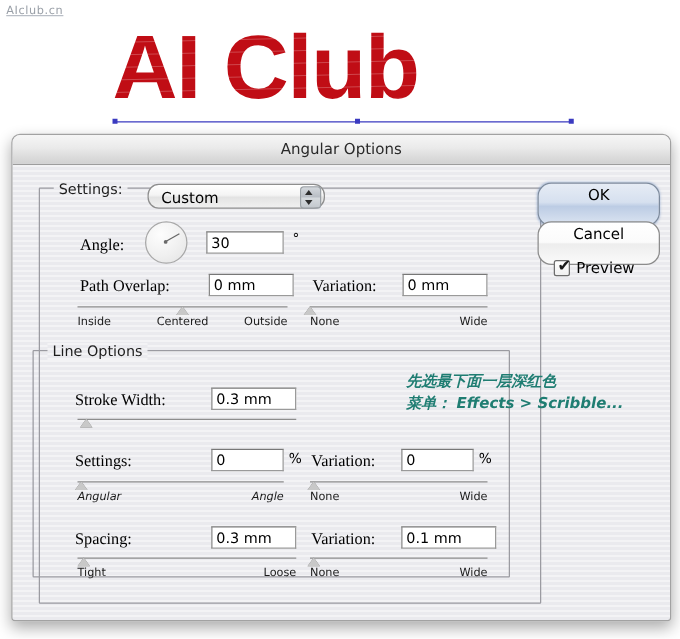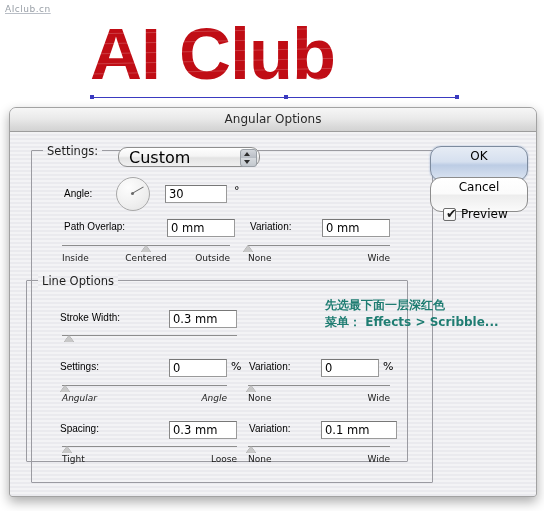--- a/index.html
+++ b/index.html
@@ -159,23 +159,23 @@
   #line-options-group {
     left: 16px;
     top: 172px;
     width: 368px;
     height: 180px;
     padding-left: 12px;
   }
 
   .fieldlabel {
     position: absolute;
-    font-size: 10px;
+    font-size: 13px;
     color: #000;
-    font-family: Liberation Sans, sans-serif;
+    font-family: Liberation Serif, serif;
     white-space: nowrap;
   }
 
   
   .txtinput {
     position: absolute;
     box-sizing: border-box;
     height: 18px;
     border: 1px solid #9a9a9a;
     border-top-color: #777;
@@ -201,21 +201,21 @@
     height: 20px;
     border: 1px solid #8e8e8e;
     border-radius: 9px;
     background: linear-gradient(to bottom, #ffffff 0%, #f4f4f4 45%, #e3e3e3 55%, #f0f0f0 100%);
     box-shadow: inset 0 1px 0 #ffffff;
   }
   .popup-value {
     position: absolute;
     left: 10px;
     top: 1px;
-    font-size: 16px;
+    font-size: 12px;
     line-height: 18px;
     color: #000;
     font-family: "DejaVu Sans", sans-serif;
   }
   .popup-arrows {
     position: absolute;
     right: 2px;
     top: 1px;
     width: 15px;
     height: 16px;
@@ -358,20 +358,21 @@
   .annotation {
     position: absolute;
     left: 325px;
     top: 297px;
     font-size: 12px;
     line-height: 17px;
     color: #1f7d72;
     font-family: "DejaVu Sans", sans-serif;
     white-space: nowrap;
     font-weight: bold;
+    font-style: italic;
   }
 </style>
 </head>
 <body>
 
 <div id="root">
 
   <div class="artboard">
     <div class="logo-wrap">
       <div class="logo-text">AI Club</div>

